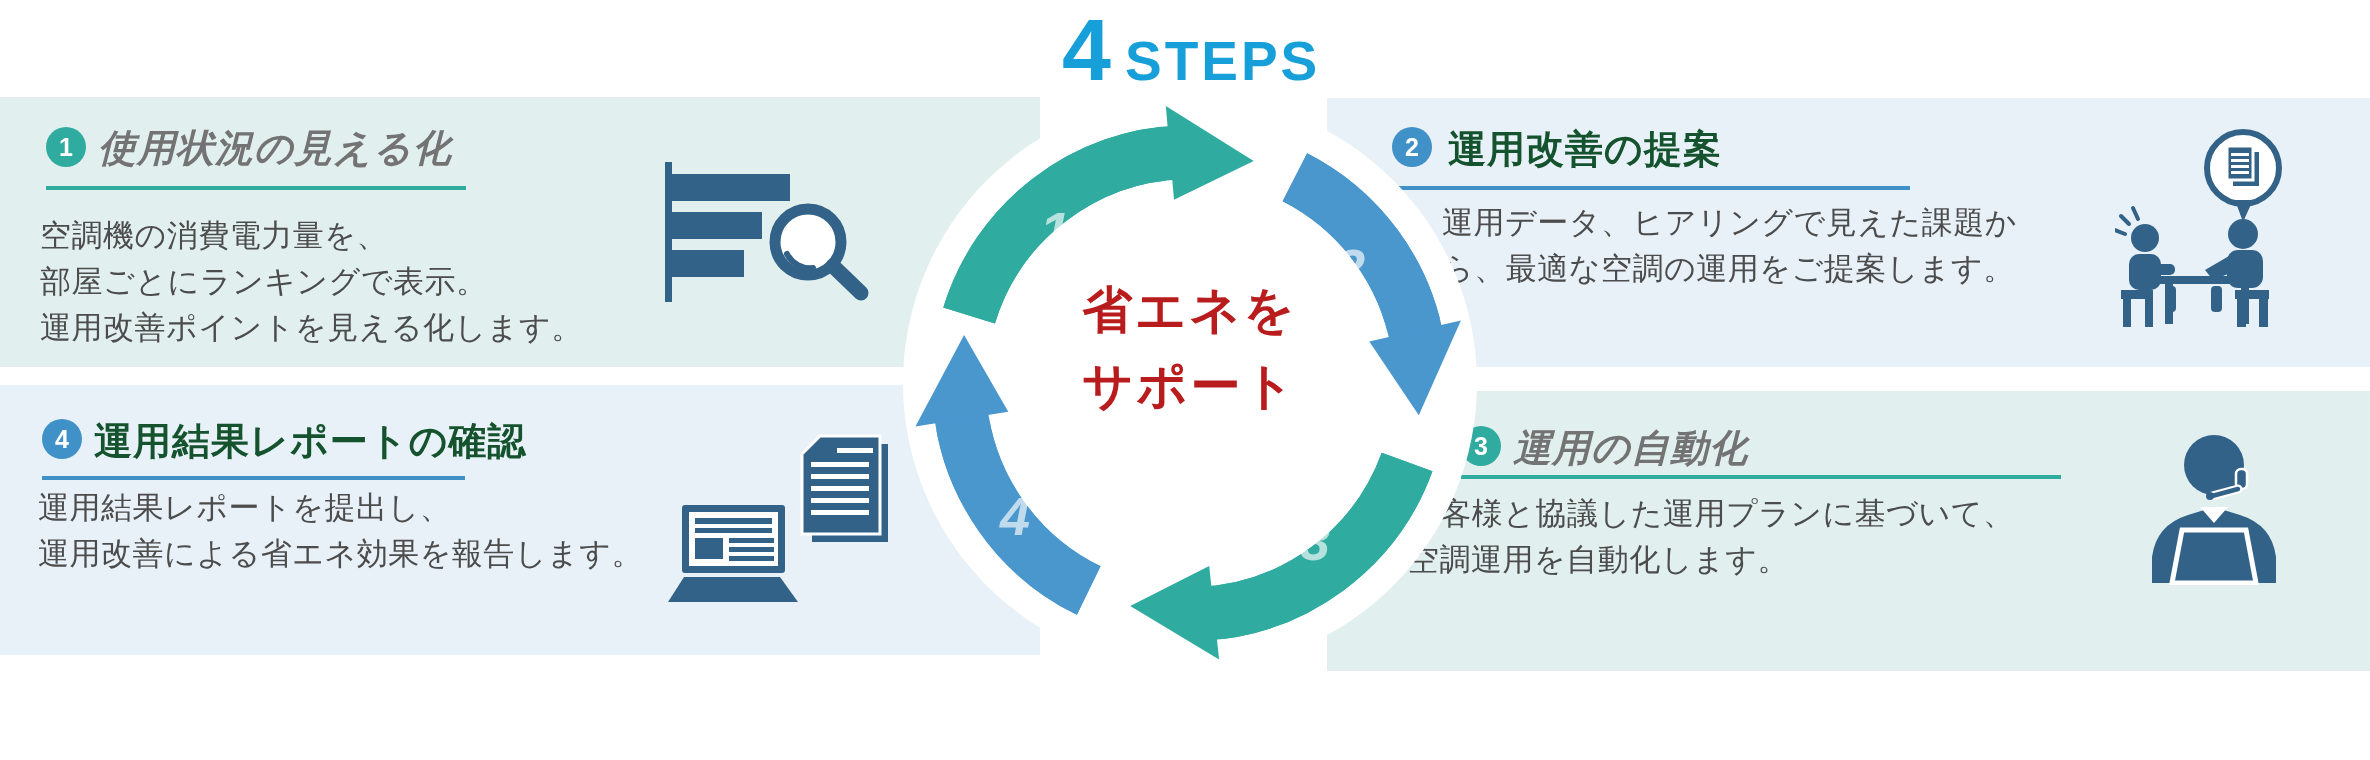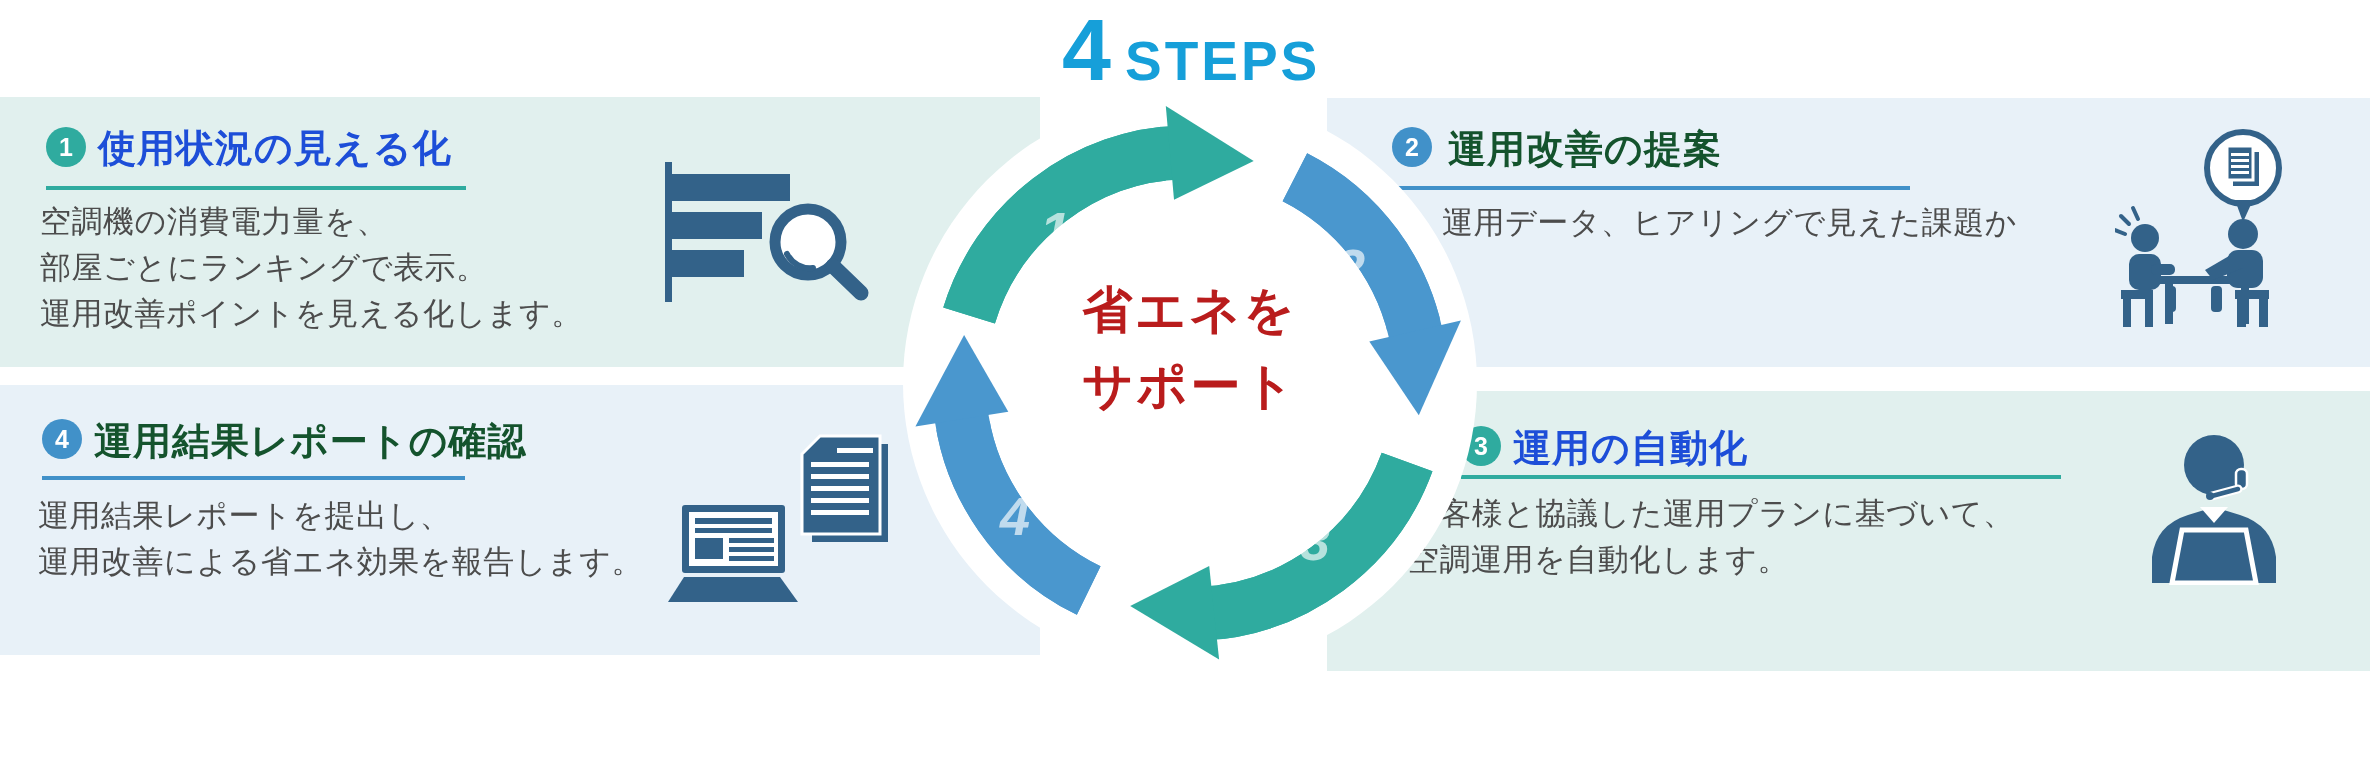--- a/index.html
+++ b/index.html
@@ -8,21 +8,21 @@
   .panel{position:absolute;}
   .panel.mint{background:#e1f0ee;}
   .panel.blue{background:#e8f1f8;}
 
   .badge{position:absolute;width:40px;height:40px;border-radius:50%;color:#fff;
          font-weight:bold;font-size:25px;display:flex;align-items:center;justify-content:center;}
   .badge.teal{background:#2fab9f;}
   .badge.blue{background:#4191c9;}
 
   .step-title{position:absolute;font-size:38px;font-weight:bold;letter-spacing:1px;white-space:nowrap;}
-  .step-title.teal{color:#1d4ed8;}
+  .step-title.teal{color:#737373;font-style:italic;}
   .step-title.blue{color:#14532d;}
 
   .rule{position:absolute;height:4px;}
   .rule.teal{background:#2fab9f;}
   .rule.blue{background:#4191c9;}
 
   .body-text{position:absolute;font-size:31px;color:#4c4c4c;line-height:46px;letter-spacing:.5px;white-space:nowrap;}
   .note-text{position:absolute;font-size:24px;color:#4c4c4c;letter-spacing:.5px;white-space:nowrap;}
 
   .header4{position:absolute;left:1062px;top:6px;display:flex;align-items:baseline;gap:14px;color:#169fd9;}
@@ -41,21 +41,21 @@
 <body>
 
 <div class="stage">
 
   <div class="panel mint" style="left:0;top:97px;width:1040px;height:270px;">
     <div class="badge teal" style="left:46px;top:30px;">
         <span>1</span>
       </div>
     <div class="step-title teal" style="left:98px;top:26px;">使用状況の見える化</div>
     <div class="rule teal" style="left:46px;top:89px;width:420px;"></div>
-    <div class="body-text" style="left:40px;top:102px;">
+    <div class="body-text" style="left:40px;top:116px;">
       <div>空調機の消費電力量を、</div>
       <div>部屋ごとにランキングで表示。</div>
       <div>運用改善ポイントを見える化します。</div>
     </div>
 
     <svg class="icon-svg" style="left:645px;top:55px;" width="250" height="160" viewBox="0 0 250 160">
       <rect x="20" y="10" width="7" height="140" fill="#336289"></rect>
       <rect x="27" y="22" width="118" height="27" fill="#336289"></rect>
       <rect x="27" y="60" width="90" height="27" fill="#336289"></rect>
       <rect x="27" y="98" width="72" height="27" fill="#336289"></rect>
@@ -66,20 +66,21 @@
   </div>
 
   <div class="panel blue" style="left:1327px;top:98px;width:1043px;height:269px;">
     <div class="badge blue" style="left:65px;top:29px;">
         <span>2</span>
       </div>
     <div class="step-title blue" style="left:121px;top:26px;">運用改善の提案</div>
     <div class="rule blue" style="left:65px;top:88px;width:518px;"></div>
     <div class="body-text" style="left:115px;top:102px;">
       <div>運用データ、ヒアリングで見えた課題か</div>
+      <div>ら、最適な空調の運用をご提案します。</div>
     </div>
 
     <svg class="icon-svg" style="left:788px;top:22px;" width="210" height="215" viewBox="0 0 210 215">
       <circle cx="128" cy="48" r="36" fill="#ffffff" stroke="#336289" stroke-width="6"></circle>
       <polygon points="120,80 138,80 128,102" fill="#336289"></polygon>
       <rect x="118" y="32" width="26" height="34" fill="#336289"></rect>
       <rect x="112" y="26" width="26" height="34" fill="#336289" stroke="#ffffff" stroke-width="3"></rect>
       <rect x="116" y="33" width="18" height="3" fill="#ffffff"></rect>
       <rect x="116" y="39" width="18" height="3" fill="#ffffff"></rect>
       <rect x="116" y="45" width="18" height="3" fill="#ffffff"></rect>
@@ -111,21 +112,21 @@
       <rect x="144" y="179" width="9" height="28" fill="#336289"></rect>
     </svg>
   </div>
 
   <div class="panel blue" style="left:0;top:385px;width:1040px;height:270px;">
     <div class="badge blue" style="left:42px;top:34px;">
         <span>4</span>
       </div>
     <div class="step-title blue" style="left:94px;top:31px;">運用結果レポートの確認</div>
     <div class="rule blue" style="left:42px;top:91px;width:423px;"></div>
-    <div class="body-text" style="left:38px;top:108px;">
+    <div class="body-text" style="left:38px;top:100px;">
       <div>運用結果レポートを提出し、</div>
       <div>運用改善による省エネ効果を報告します。</div>
     </div>
 
     <svg class="icon-svg" style="left:645px;top:43px;" width="250" height="185" viewBox="0 0 250 185">
       <rect x="167" y="16" width="76" height="98" fill="#336289"></rect>
       <polygon points="175,8 235,8 235,106 157,106 157,26" fill="#336289" stroke="#ffffff" stroke-width="3"></polygon>
       <rect x="192" y="20" width="36" height="5" fill="#ffffff"></rect>
       <rect x="166" y="34" width="58" height="5" fill="#ffffff"></rect>
       <rect x="166" y="46" width="58" height="5" fill="#ffffff"></rect>

